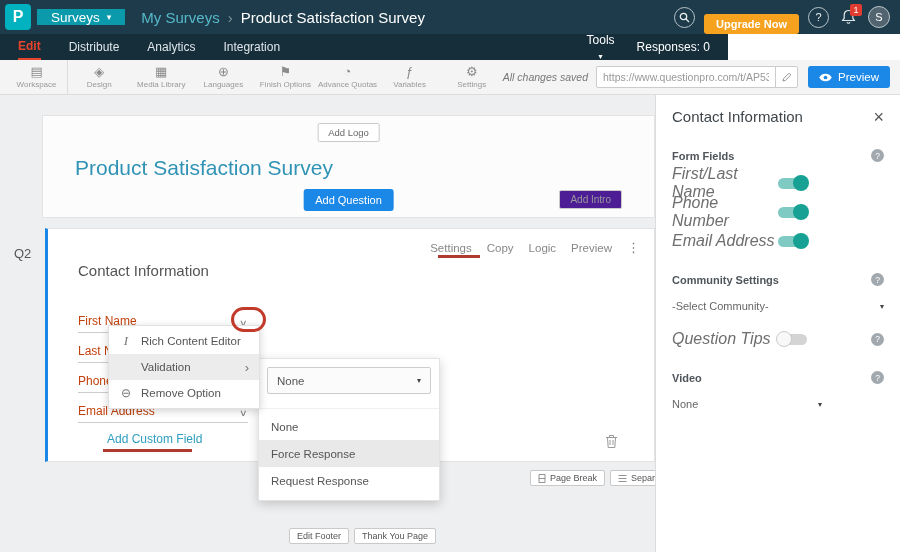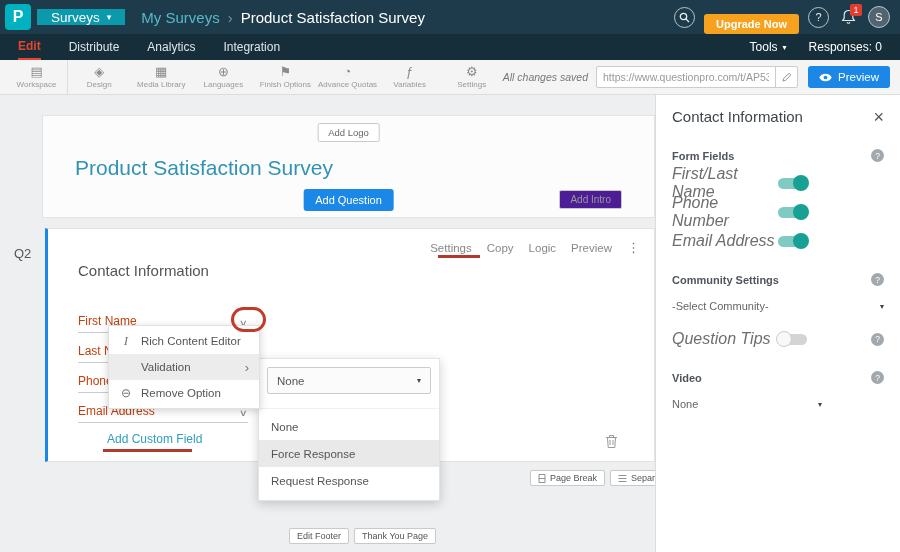--- a/index.html
+++ b/index.html
@@ -17,25 +17,25 @@
   .bc-sep {color:#7d929c;}
   .bc-current {color:#fff;}
   .top-right {margin-left:auto;display:flex;align-items:center;gap:9px;padding-right:10px;}
   .circle-icon {width:21px;height:21px;border:1px solid #b9c6cc;border-radius:50%;display:flex;align-items:center;justify-content:center;color:#e8eef0;font-size:11px;cursor:pointer;flex:none;}
   .upgrade-btn {background:#f6a21e;color:#fff;font-size:11px;font-weight:bold;padding:4px 12px;border-radius:3px;cursor:pointer;border:none;font-family:inherit;margin-top:14px;}
   .bell-wrap {position:relative;cursor:pointer;display:flex;margin:0 3px;}
   .badge {position:absolute;top:-5px;right:-6px;background:#e23b30;color:#fff;font-size:9px;padding:1px 3.5px;border-radius:2px;}
   .avatar {width:22px;height:22px;border-radius:50%;background:#51646f;border:1px solid #b9c6cc;color:#fff;font-size:11px;display:flex;align-items:center;justify-content:center;cursor:pointer;}
 
   
-  .tabbar {position:absolute;left:0;top:34px;width:900px;height:26px;background:#152e3a;display:flex;padding:0 18px;gap:28px;}
+  .tabbar {position:absolute;left:0;top:34px;width:728px;height:26px;background:#152e3a;display:flex;padding:0 18px;gap:28px;}
   .tab {font-size:12px;color:#dfe6ea;cursor:pointer;height:26px;display:flex;align-items:center;}
   .tab.active {color:#e8432d;font-weight:bold;border-bottom:2px solid #e8432d;}
   .tab-right {margin-left:auto;display:flex;align-items:center;gap:22px;}
-  .tools {color:#fff;font-size:12px;display:flex;gap:5px;align-items:center;cursor:pointer;}
+  .tools {color:#fff;font-size:12px;display:flex;gap:5px;align-items:center;cursor:pointer;flex-direction:column;}
   .tools .caret {font-size:8px;}
   .responses {color:#fff;font-size:12px;}
 
   
   .toolbar {position:absolute;left:0;top:60px;width:900px;height:35px;background:#f4f4f4;border-bottom:1px solid #ddd;display:flex;align-items:center;padding-left:6px;}
   .tool-item {width:63px;height:35px;display:flex;flex-direction:column;align-items:center;justify-content:center;cursor:pointer;gap:1px;}
   .tool-item.first {border-right:1px solid #ddd;}
   .tool-icon {font-size:13px;color:#8b8b8b;line-height:14px;}
   .tool-label {font-size:8px;color:#999;white-space:nowrap;}
   .tb-spacer {flex:1;}

